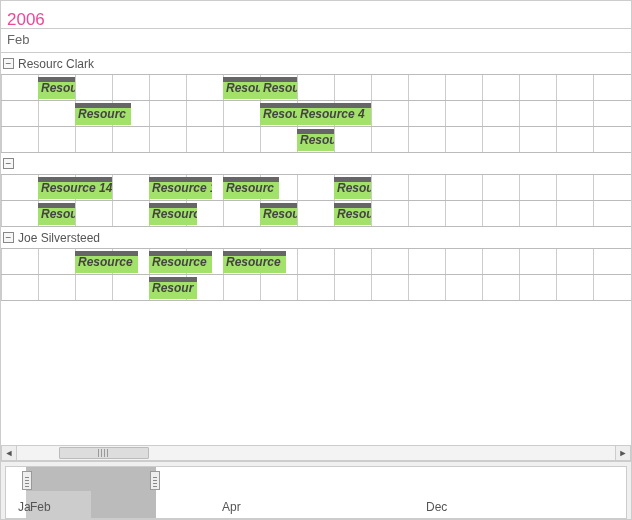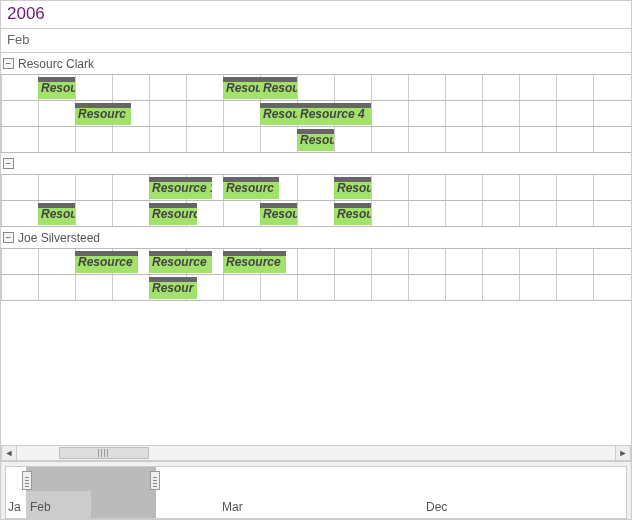--- a/index.html
+++ b/index.html
@@ -1,18 +1,18 @@
 <!DOCTYPE html>
 <html><head>
 <meta charset="utf-8">
 <style>
   * { box-sizing: border-box; margin: 0; padding: 0; }
   html, body { font-family: "Segoe UI", Arial, sans-serif; font-size: 12px; color: #555; background: #fff; }
   .app { width: 632px; height: 520px; border: 1px solid #ccc; position: relative; overflow: hidden; }
-  .year-row { height: 28px; border-bottom: 1px solid #ccc; padding: 3px 6px; font-size: 17px; color: #701a75; }
+  .year-row { height: 28px; border-bottom: 1px solid #ccc; padding: 9px 6px; font-size: 17px; color: #ec4899; }
   .month-row { height: 24px; border-bottom: 1px solid #ccc; padding: 3px 6px; font-size: 13px; color: #666; }
   .days-row { height: 20px; border-bottom: 1px solid #aaa; display: flex; }
   .day-cell { width: 37px; flex: 0 0 37px; font-size: 11px; color: #666; padding-left: 0px; position: relative; }
   .day-cell::before { content:""; position:absolute; left:0; top:4px; bottom:0; width:1px; background:#999; }
   .gantt { position: relative; }
   .group-header { height: 22px; border-bottom: 1px solid #bbb; display: flex; align-items: center; font-size: 12px; color: #555; padding-left: 2px; gap:4px; }
   .collapse-box { width: 11px; height: 11px; border: 1px solid #888; display: inline-flex; align-items: center; justify-content: center; font-size: 10px; line-height: 8px; color:#555; background:#f7f7f7; }
   .row { height: 26px; border-bottom: 1px solid #bbb; position: relative; }
   .grid-overlay { position:absolute; inset:0; pointer-events:none; }
   .vline { position:absolute; top:0; bottom:0; width:1px; background:#ccc; }
@@ -129,20 +129,21 @@
           <div class="vline" style="left: 296px;"></div>
           <div class="vline" style="left: 333px;"></div>
           <div class="vline" style="left: 370px;"></div>
           <div class="vline" style="left: 407px;"></div>
           <div class="vline" style="left: 444px;"></div>
           <div class="vline" style="left: 481px;"></div>
           <div class="vline" style="left: 518px;"></div>
           <div class="vline" style="left: 555px;"></div>
           <div class="vline" style="left: 592px;"></div>
         </div>
+        <div class="task" style="left: 37px; width: 74px;">Resource 14</div>
         <div class="task" style="left: 148px; width: 62.9px;">Resource 1</div>
         <div class="task" style="left: 222px; width: 55.5px;">Resourc</div>
         <div class="task" style="left: 333px; width: 37px;">Resour</div>
       </div>
       <div class="row">
         <div class="grid-overlay">
           <div class="vline" style="left: 0px;"></div>
           <div class="vline" style="left: 37px;"></div>
           <div class="vline" style="left: 74px;"></div>
           <div class="vline" style="left: 111px;"></div>
@@ -231,19 +232,19 @@
     <div class="overview-track">
       <div class="ov-range">
         <div class="ov-range-inner"></div>
       </div>
       <div class="ov-handle" style="left:16px;">
           <div class="hg"></div>
         </div>
       <div class="ov-handle" style="left:144px;">
           <div class="hg"></div>
         </div>
-      <span class="ov-label" style="left:2px;">Ja</span>
+      <span class="ov-label" style="left:12px;">Ja</span>
       <span class="ov-label" style="left:24px;">Feb</span>
-      <span class="ov-label" style="left:216px;">Mar</span>
+      <span class="ov-label" style="left:216px;">Apr</span>
       <span class="ov-label" style="left:420px;">Dec</span>
     </div>
   </div>
 </div>
 
 </body></html>

